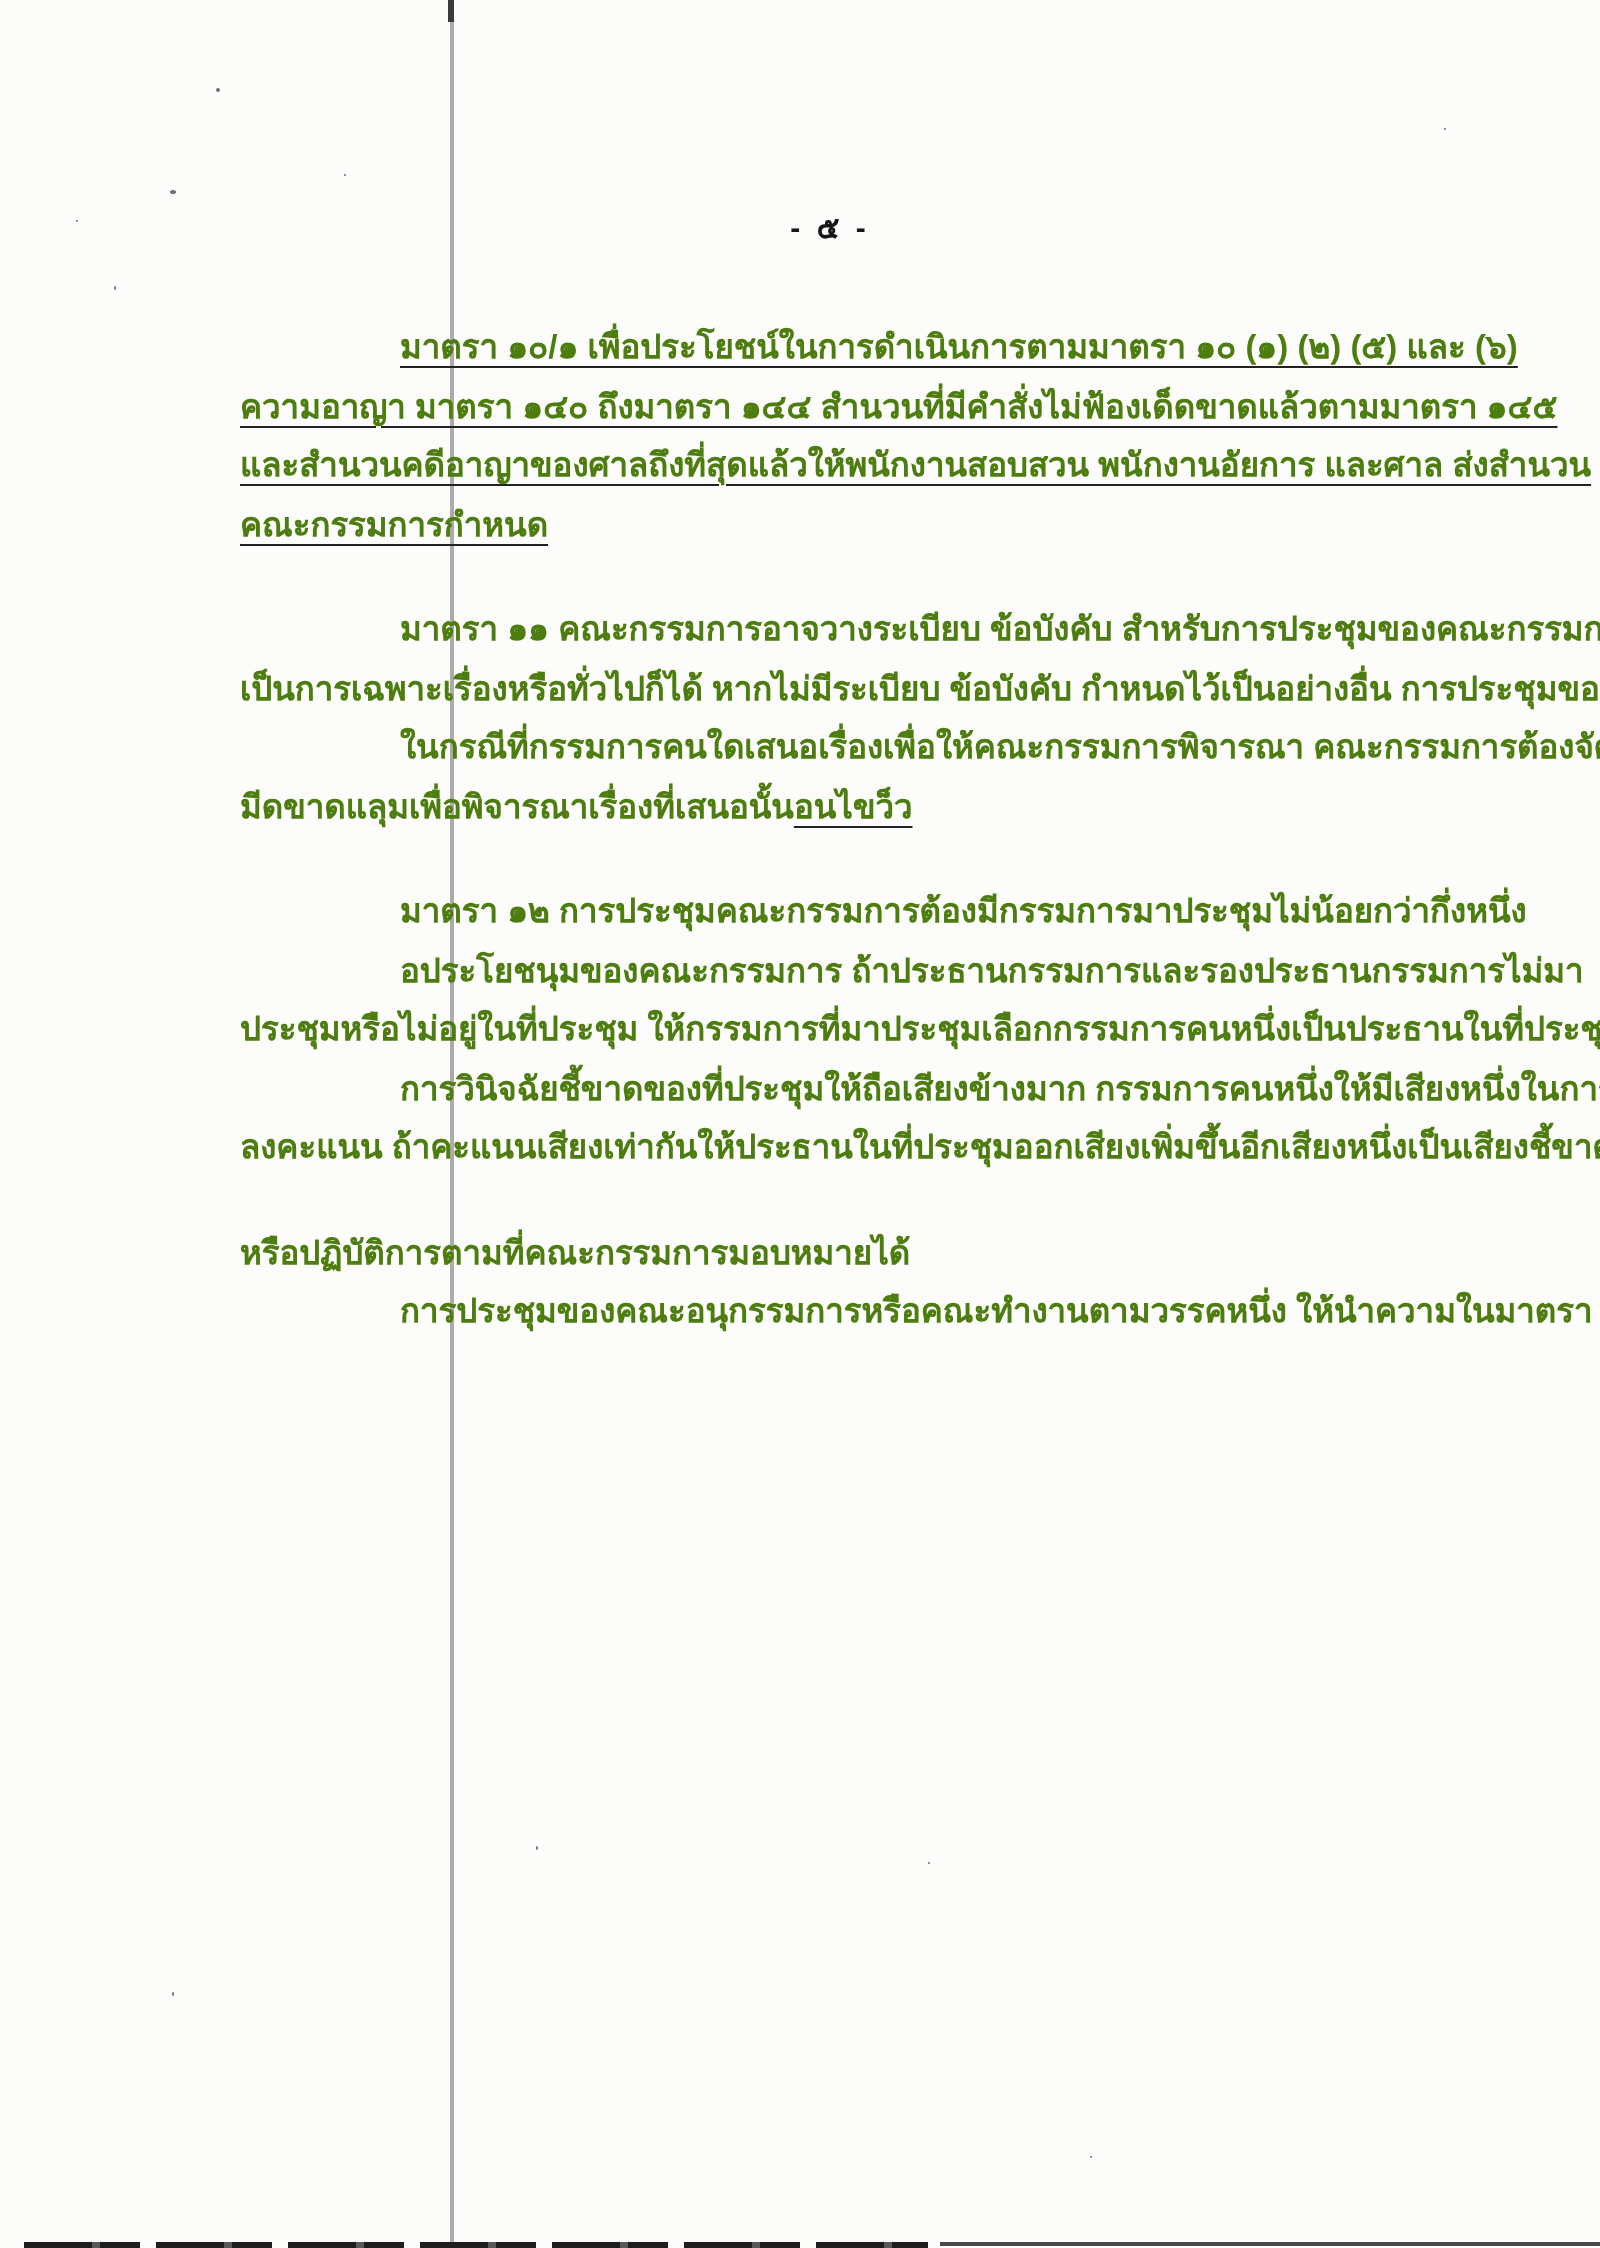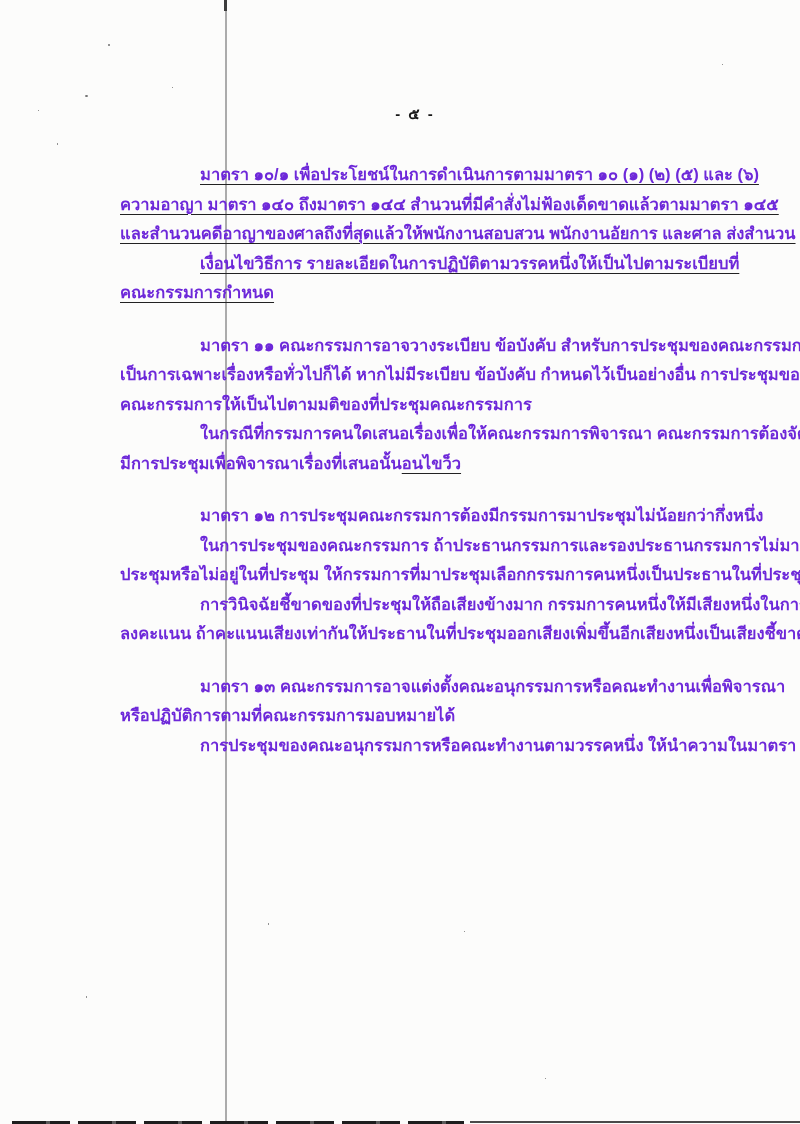--- a/index.html
+++ b/index.html
@@ -28,21 +28,21 @@
     color: #161616;
   }
   
   .body-text {
     position: absolute;
     left: 120px; top: 160px;
     width: 566px;
     font-size: 16.5px;
     font-weight: 600;
     line-height: 29.5px;
-    color: #6d28d9;
+    color: #4d7c0f;
   }
   .section + .section { margin-top: 23px; }
   .line { height: 29.5px; white-space: nowrap; }
   .line.indent { padding-left: 80px; }
   .u {
     text-decoration: underline;
     text-decoration-thickness: 1.4px;
     text-underline-offset: 4px;
     text-decoration-color: #222;
   }
@@ -92,39 +92,36 @@
   <div class="fold-line"></div>
   <div class="fold-line-cap"></div>
 
   <div class="page-number">- ๕ -</div>
 
   <div class="body-text">
       <div class="section">
         <div class="line indent"><span class="u">มาตรา ๑๐/๑  เพื่อประโยชน์ในการดำเนินการตามมาตรา ๑๐ (๑) (๒) (๕) และ (๖)</span></div>
         <div class="line"><span class="u">ความอาญา มาตรา ๑๔๐ ถึงมาตรา ๑๔๔ สำนวนที่มีคำสั่งไม่ฟ้องเด็ดขาดแล้วตามมาตรา ๑๔๕</span></div>
         <div class="line"><span class="u">และสำนวนคดีอาญาของศาลถึงที่สุดแล้วให้พนักงานสอบสวน พนักงานอัยการ และศาล ส่งสำนวน</span></div>
-        <div class="line indent"><span class="u">เงื่อนไขวิธีการ รายละเอียดในการปฏิบัติตามวรรคหนึ่งให้เป็นไปตามระเบียบที่</span></div>
         <div class="line"><span class="u">คณะกรรมการกำหนด</span></div>
       </div>
       <div class="section">
         <div class="line indent"><span>มาตรา ๑๑  คณะกรรมการอาจวางระเบียบ ข้อบังคับ สำหรับการประชุมของคณะกรรมการ</span></div>
         <div class="line"><span>เป็นการเฉพาะเรื่องหรือทั่วไปก็ได้ หากไม่มีระเบียบ ข้อบังคับ กำหนดไว้เป็นอย่างอื่น การประชุมของ</span></div>
-        <div class="line"><span>คณะกรรมการให้เป็นไปตามมติของที่ประชุมคณะกรรมการ</span></div>
         <div class="line indent"><span>ในกรณีที่กรรมการคนใดเสนอเรื่องเพื่อให้คณะกรรมการพิจารณา คณะกรรมการต้องจัดให้</span></div>
-        <div class="line"><span>มีการประชุมเพื่อพิจารณาเรื่องที่เสนอนั้น</span><span class="u">อนไขว็ว</span></div>
+        <div class="line"><span>มีดขาดแลุมเพื่อพิจารณาเรื่องที่เสนอนั้น</span><span class="u">อนไขว็ว</span></div>
       </div>
       <div class="section">
         <div class="line indent"><span>มาตรา ๑๒  การประชุมคณะกรรมการต้องมีกรรมการมาประชุมไม่น้อยกว่ากึ่งหนึ่ง</span></div>
-        <div class="line indent"><span>ในการประชุมของคณะกรรมการ ถ้าประธานกรรมการและรองประธานกรรมการไม่มา</span></div>
+        <div class="line indent"><span>อประโยชนุมของคณะกรรมการ ถ้าประธานกรรมการและรองประธานกรรมการไม่มา</span></div>
         <div class="line"><span>ประชุมหรือไม่อยู่ในที่ประชุม ให้กรรมการที่มาประชุมเลือกกรรมการคนหนึ่งเป็นประธานในที่ประชุม</span></div>
         <div class="line indent"><span>การวินิจฉัยชี้ขาดของที่ประชุมให้ถือเสียงข้างมาก กรรมการคนหนึ่งให้มีเสียงหนึ่งในการ</span></div>
         <div class="line"><span>ลงคะแนน ถ้าคะแนนเสียงเท่ากันให้ประธานในที่ประชุมออกเสียงเพิ่มขึ้นอีกเสียงหนึ่งเป็นเสียงชี้ขาด</span></div>
       </div>
       <div class="section">
-        <div class="line indent"><span>มาตรา ๑๓  คณะกรรมการอาจแต่งตั้งคณะอนุกรรมการหรือคณะทำงานเพื่อพิจารณา</span></div>
         <div class="line"><span>หรือปฏิบัติการตามที่คณะกรรมการมอบหมายได้</span></div>
         <div class="line indent"><span>การประชุมของคณะอนุกรรมการหรือคณะทำงานตามวรรคหนึ่ง ให้นำความในมาตรา ๑๑</span></div>
       </div>
     </div>
 
   <div class="bottom-band-left"></div>
   <div class="bottom-band-right"></div>
 
   <div class="speck" style="left:108px;top:44px;"></div>
   <div class="speck" style="left:85px;top:95px;width:3px;height:2px;"></div>

